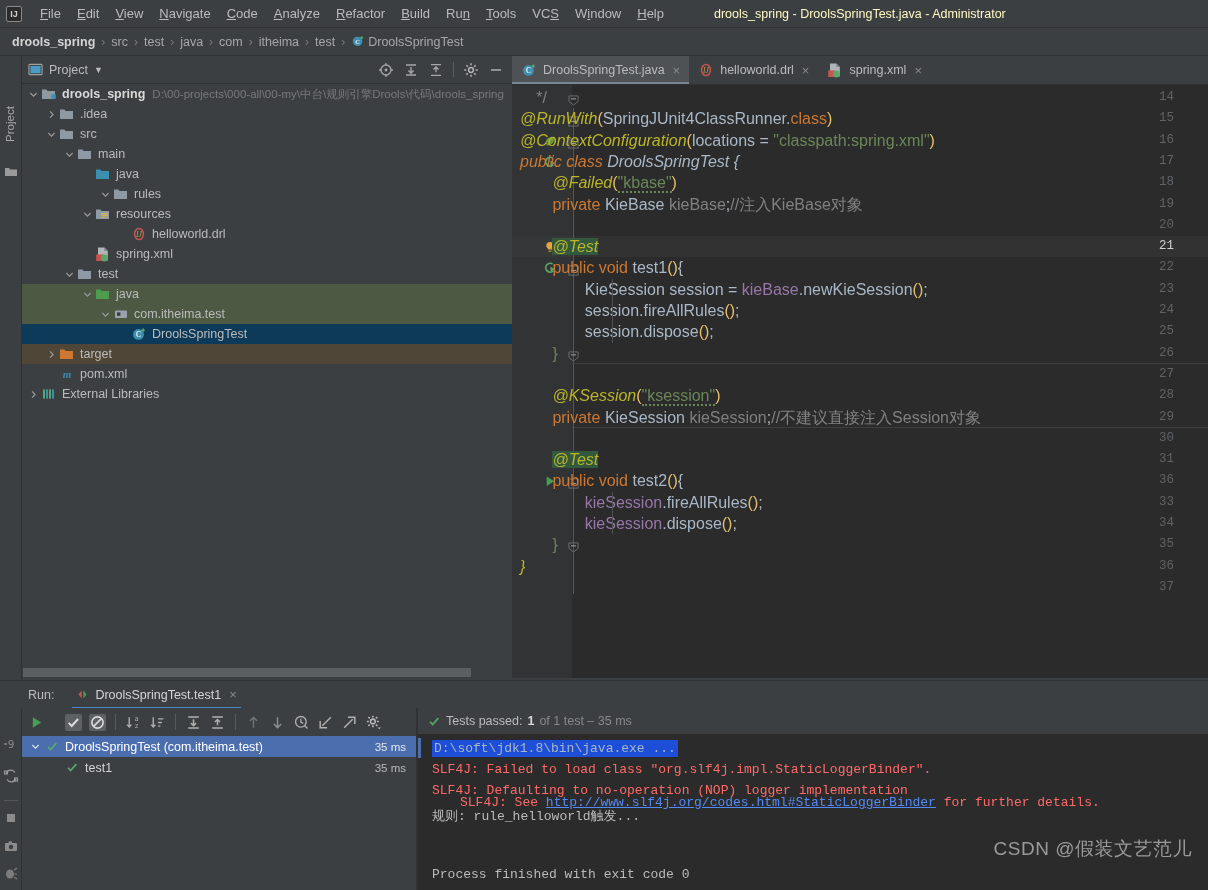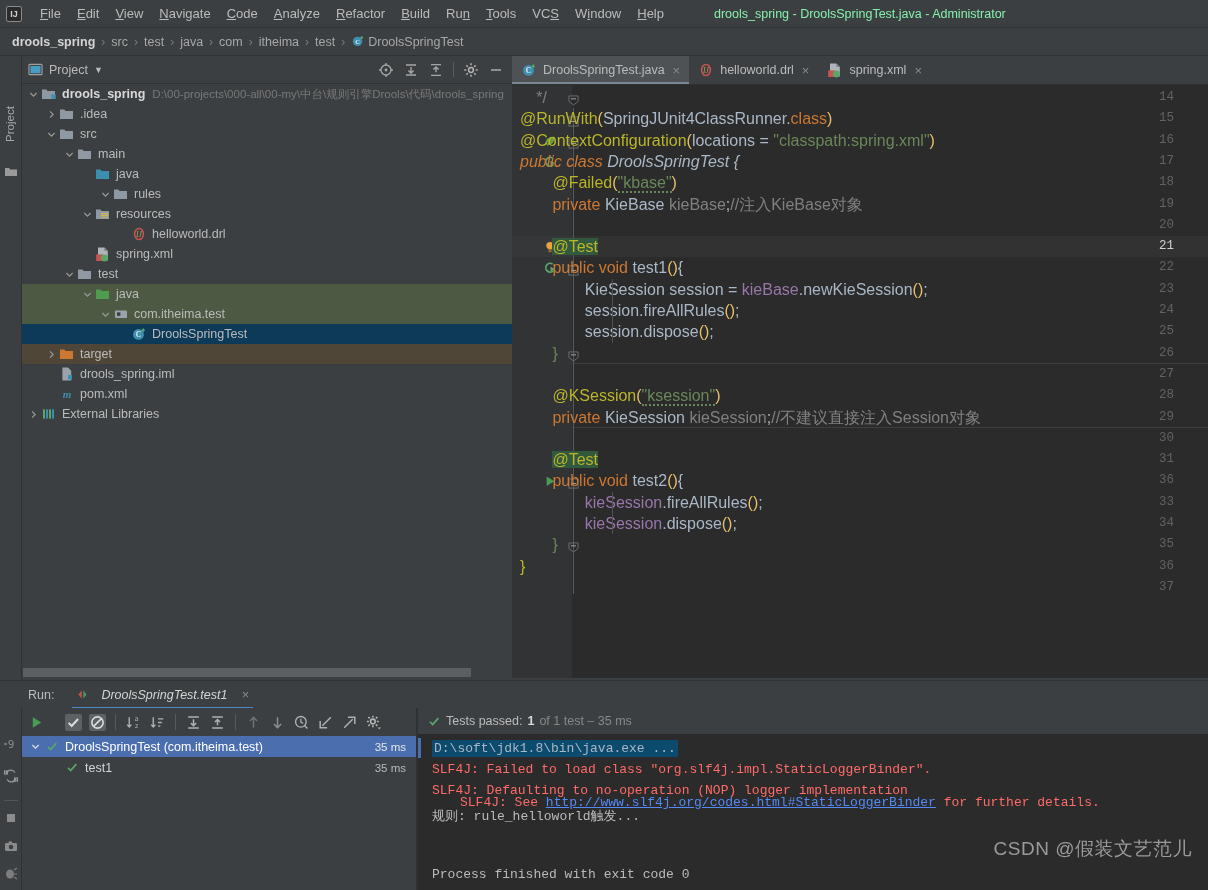--- a/index.html
+++ b/index.html
@@ -24,21 +24,21 @@
     background: #2b2b2b; border: 1px solid #8a8a8a; border-radius: 2px;
     color: #cfcfcf; font-size: 9px; line-height: 14px; text-align: center;
     font-family: "Liberation Sans", sans-serif; font-weight: bold;
   }
   .menu-item {
     font-size: 13px; color: #bbbbbb; padding: 3px 8px; cursor: default;
     white-space: nowrap;
   }
   .menu-item u { text-decoration: underline; }
   .window-title {
-    font-size: 12.5px; color: #86efac; margin-left: 42px; white-space: nowrap; text-align: center;
+    font-size: 12.5px; color: #fef9c3; margin-left: 42px; white-space: nowrap; text-align: center;
   }
 
   
   .navbar {
     position: absolute; left: 0; top: 29px; width: 1208px; height: 27px;
     background: #3c3f41; display: flex; align-items: center;
     border-bottom: 1px solid #2f3234; padding-left: 8px;
   }
   .crumb { font-size: 12.5px; color: #a7a7a7; padding: 1px 4px; white-space: nowrap; }
   .crumb.bold { color: #d4d4d4; font-weight: bold; }
@@ -142,21 +142,21 @@
     white-space: pre;
   }
   .cur-line-bg {
     position: absolute; left: 0; right: 0; height: 21.3px; background: #323232;
   }
   .sep-line { position: absolute; left: 0; right: 0; height: 1px; background: #3c3f41; }
   .indent-guide { position: absolute; width: 1px; background: #4e5254; }
 
   
   .k   { color: #cc7832; }           
-  .ann { color: #bbb529; }           
+  .ann { color: #bbb529; font-style: italic; }           
   .str { color: #6a8759; }           
   .cmt { color: #808080; }           
   .typ { color: #a9b7c6; }           
   .fld { color: #9876aa; }
   .pln { color: #a9b7c6; }
   .brc { color: #a9b7c6; }
   .par { color: #e8bf6a; }
   .grn { color: #6a8759; }
   .hl-green { background: #32593d; }
   .squiggle {
@@ -165,21 +165,21 @@
 
   
   .run-header {
     position: absolute; left: 0; top: 680px; width: 1208px; height: 28px;
     background: #3c3f41; display: flex; align-items: center;
     border-top: 1px solid #2f3234;
   }
   .run-label { font-size: 12.5px; color: #bbbbbb; margin-left: 28px; }
   .run-tab {
     margin-left: 18px; height: 28px; display: flex; align-items: center;
-    gap: 12px; font-size: 12.5px; color: #d4d4d4; position: relative; padding: 0 4px; font-style: italic;
+    gap: 6px; font-size: 12.5px; color: #d4d4d4; position: relative; padding: 0 4px;
   }
   .run-tab::after {
     content: ""; position: absolute; left: 0; right: 0; bottom: 0;
     height: 2px; background: #4a88c7;
   }
 
   .run-left-strip {
     position: absolute; left: 0; top: 708px; width: 22px; height: 182px;
     background: #3c3f41; border-right: 1px solid #2f3234;
   }
@@ -218,21 +218,21 @@
 
   .console {
     position: absolute; left: 418px; top: 734px; width: 790px; height: 156px;
     background: #2b2b2b; font-family: "Liberation Mono", monospace;
     font-size: 13px; overflow: hidden; padding-top: 4px;
   }
   .cmark {
     position: absolute; left: 0; top: 4px; width: 3px; height: 20px; background: #4b6eaf;
   }
   .cline2 { position: absolute; left: 14px; height: 21px; line-height: 21px; white-space: pre; }
-  .c-cmd { color: #a9b7c6; background: #0c4a6e; padding: 1px 2px; }
+  .c-cmd { color: #a9b7c6; background: #1d4ed8; padding: 1px 2px; }
   .c-err { color: #ff6b68; }
   .c-link { color: #548af7; text-decoration: underline; }
   .c-out { color: #bbbbbb; }
 
   .watermark {
     position: absolute; right: 16px; bottom: 28px;
     font-size: 19px; color: #9a9a9a; letter-spacing: 0.5px;
     pointer-events: none; white-space: nowrap;
   }
 </style>
@@ -464,28 +464,20 @@
             <path d="M4.4 2.6L7.8 6l-3.4 3.4" stroke="#9a9a9a" stroke-width="1.3" fill="none"></path>
           </svg></span>
         <span class="ticon"><svg width="16" height="16" viewBox="0 0 16 16">
             <path d="M1 3.6h4.4L6.6 5H14v8H1z" fill="#cc7832"></path>
           </svg></span>
         <span class="tlabel">target</span>
       </div>
       <div class="trow" style="padding-left: 24px;">
         <span class="arrow-spacer"></span>
         <span class="ticon"><svg width="16" height="16" viewBox="0 0 16 16">
-            <path d="M3.4 1.6h5.6l3.2 3.2v9.6H3.4z" fill="#9aa3ac"></path>
-            <rect x="9" y="9" width="4" height="4.4" fill="#3d8fb0"></rect>
-          </svg></span>
-        <span class="tlabel">drools_spring.iml</span>
-      </div>
-      <div class="trow" style="padding-left: 24px;">
-        <span class="arrow-spacer"></span>
-        <span class="ticon"><svg width="16" height="16" viewBox="0 0 16 16">
             <text x="8" y="12" font-size="11" fill="#3d8fb0" text-anchor="middle" font-family="serif" font-style="italic" font-weight="bold">m</text>
           </svg></span>
         <span class="tlabel">pom.xml</span>
       </div>
       <div class="trow" style="padding-left: 6px;">
         <span class="arrow"><svg width="11" height="11" viewBox="0 0 12 12">
             <path d="M4.4 2.6L7.8 6l-3.4 3.4" stroke="#9a9a9a" stroke-width="1.3" fill="none"></path>
           </svg></span>
         <span class="ticon"><svg width="16" height="16" viewBox="0 0 16 16">
             <rect x="2" y="3.4" width="2" height="9.2" fill="#59a869"></rect>

